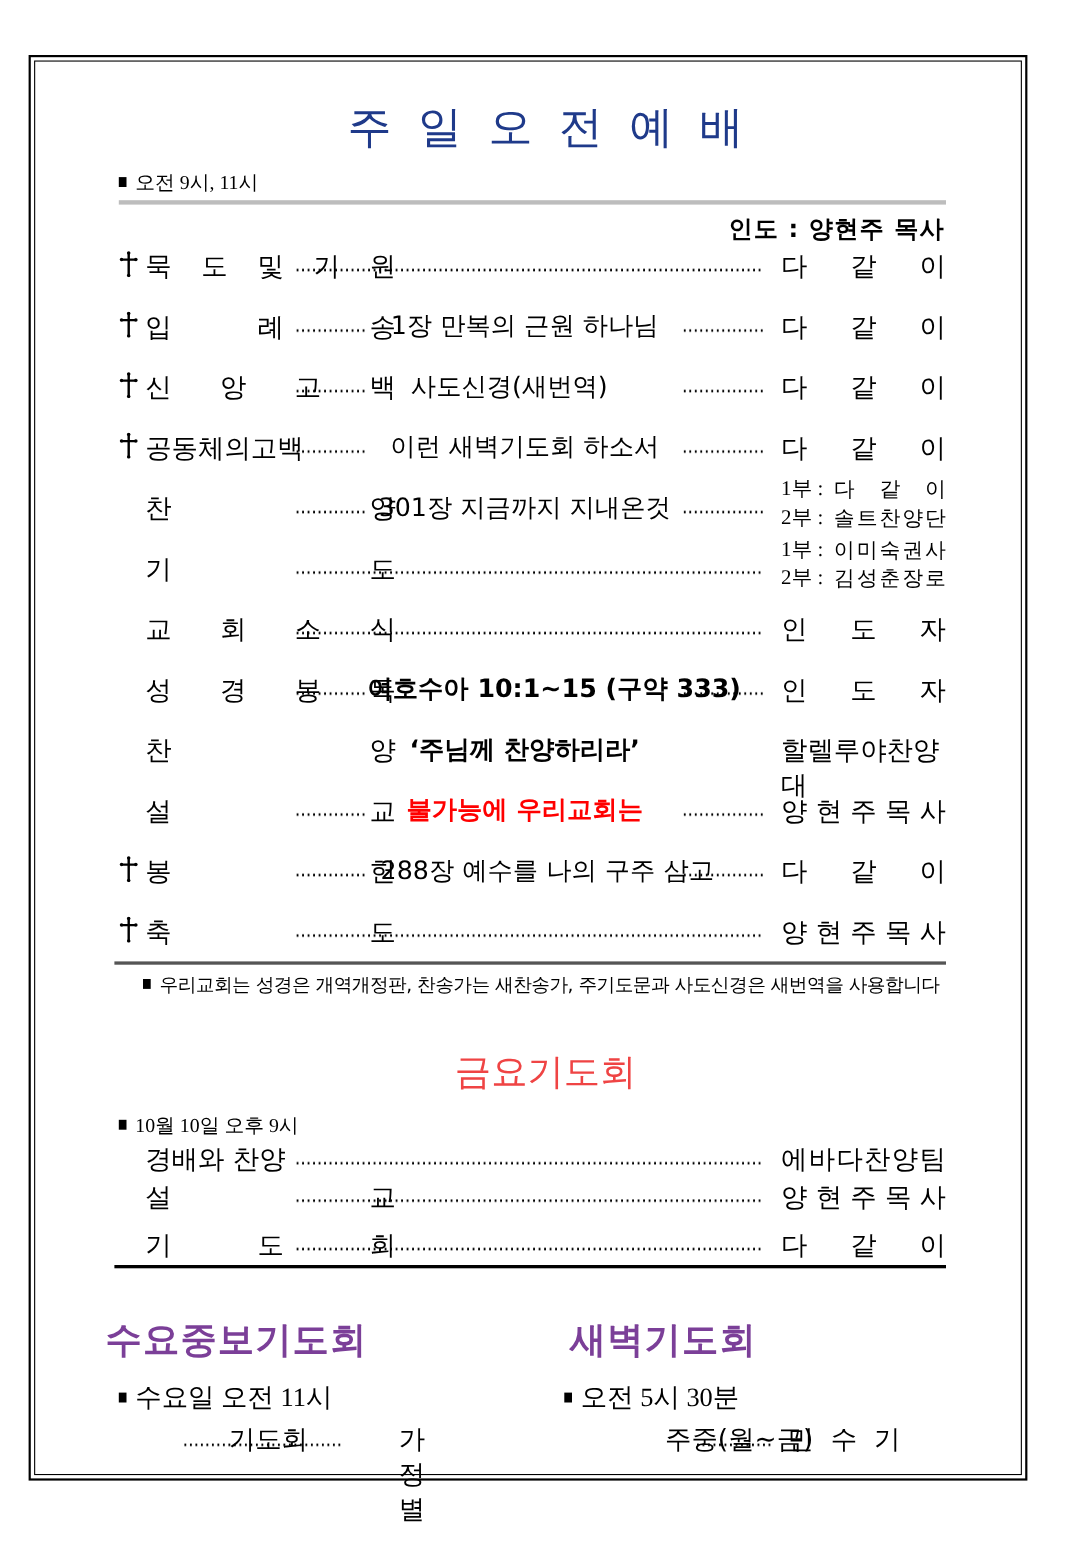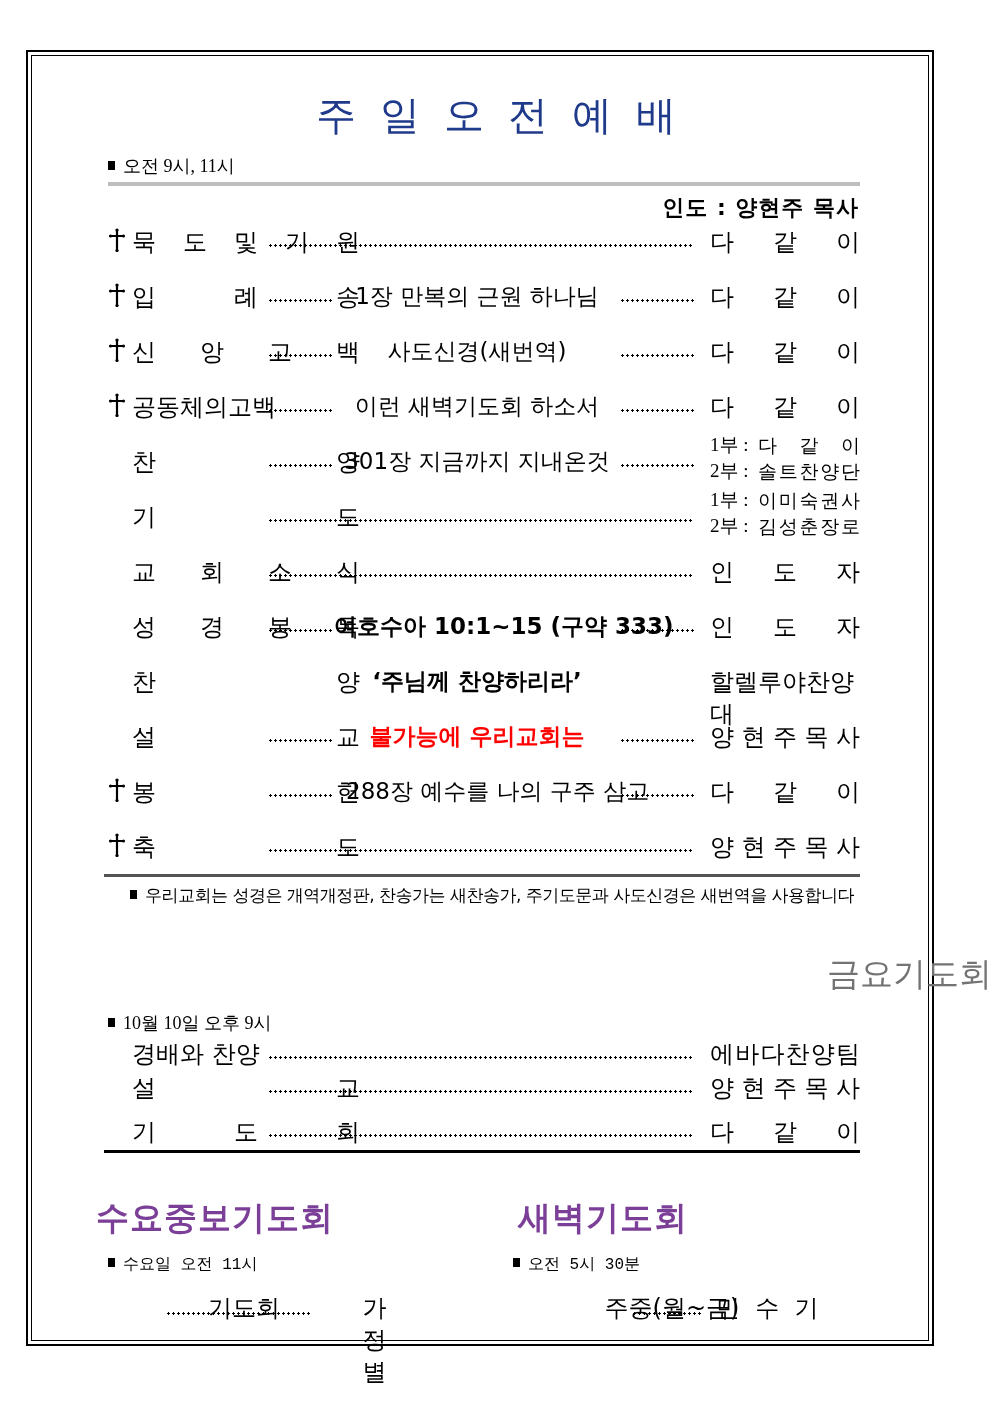--- a/index.html
+++ b/index.html
@@ -29,26 +29,26 @@
   .who2 div { display: flex; }
   .who2 .pfx { font-family: "Liberation Serif", serif; width: 48px; }
   .who2 .spread { flex: 1; display: flex; justify-content: space-between; }
 
   .red { color: #ff0000; font-weight: bold; }
   .bold { font-weight: bold; }
 
   .rule-dark { position: absolute; left: 104px; width: 756px; top: 874px; height: 3px; background: #555; }
   .note { position: absolute; left: 130px; top: 884px; font-size: 17px; letter-spacing: -0.5px; }
 
-  .fri-title { position: absolute; left: 0; width: 992px; top: 952px; text-align: right; color: #737373; font-size: 33px; }
+  .fri-title { position: absolute; left: 0; width: 992px; top: 952px; text-align: center; color: #ef4444; font-size: 33px; }
   .fri-time { position: absolute; left: 108px; top: 992px; font-size: 18px; font-family: "Liberation Serif", serif; margin-top: 19px; }
   .rule-black { position: absolute; left: 104px; width: 756px; top: 1150px; height: 3px; background: #000; }
 
   .sec-title { position: absolute; top: 1196px; color: #7b3f98; font-size: 33px; font-weight: bold; letter-spacing: 1px; }
-  .sec-time { position: absolute; top: 1254px; font-size: 16px; font-family: Liberation Mono, monospace; }
+  .sec-time { position: absolute; top: 1254px; font-size: 24px; font-family: Liberation Serif, serif; }
   .sec-line { position: absolute; top: 1292px; font-size: 24px; text-align: center; }
 </style>
 </head>
 <body>
 
 <div class="frame-outer">
     <div class="frame-inner"></div>
   </div>
 
 <div class="title">주일오전예배</div>
@@ -115,21 +115,21 @@
           <circle cx="9" cy="22.5" r="1.6" fill="#000"></circle>
         </svg></span>
       <div class="lbl">
         <span>신</span>
         <span>앙</span>
         <span>고</span>
         <span>백</span>
       </div>
       <span class="dots" style="left:160px; width:66px;"></span>
       <span class="dots" style="left:512px; width:74px;"></span>
-      <span class="mid" style="left:226px; width:286px;">사도신경(새번역)</span>
+      <span class="mid" style="left:212px; width:286px;">사도신경(새번역)</span>
       <div class="who">
         <span>다</span>
         <span>같</span>
         <span>이</span>
       </div>
     </div>
     <div class="row" style="top: 385px;">
       <span class="cross"><svg viewBox="0 0 18 24" width="18" height="24">
           <path d="M9 1 L9 23 M3 8 L15 8" stroke="#000" stroke-width="2.2" fill="none"></path>
           <circle cx="9" cy="2" r="1.6" fill="#000"></circle>

